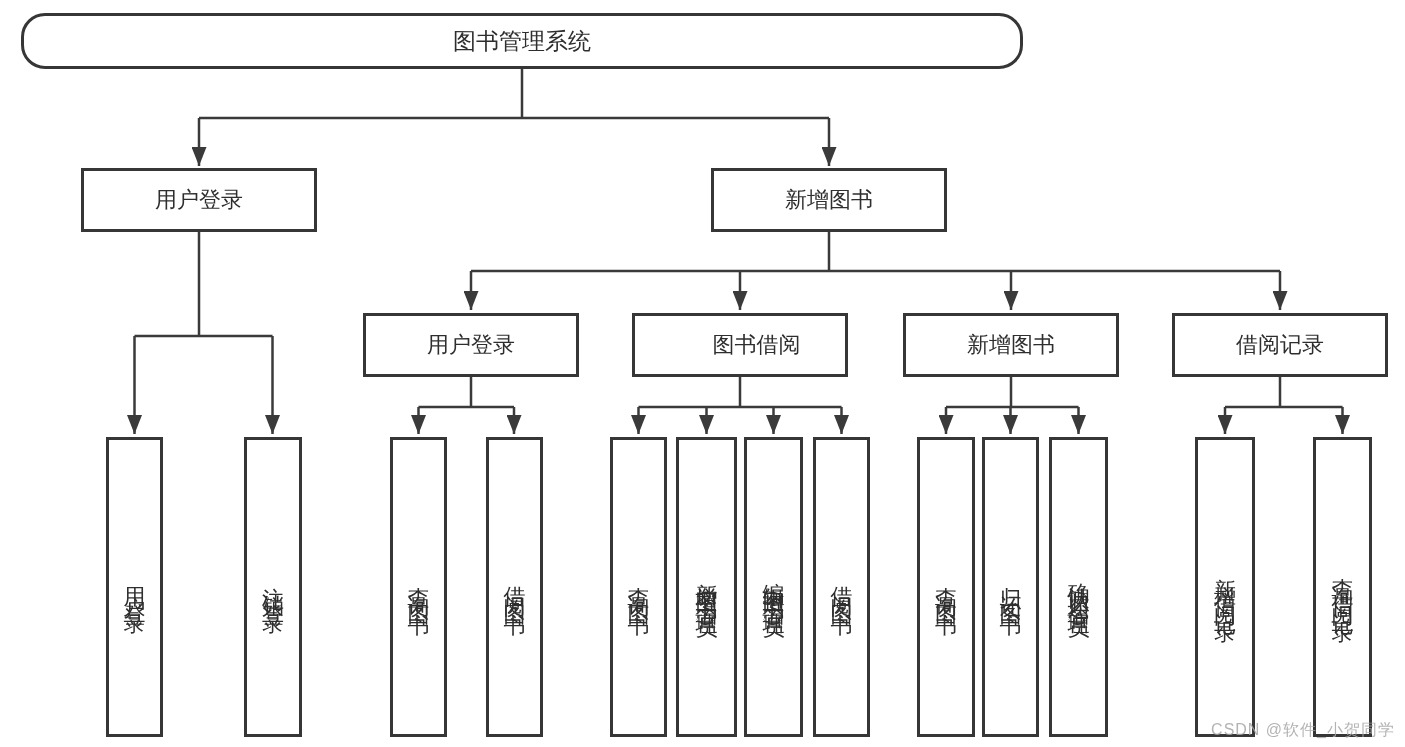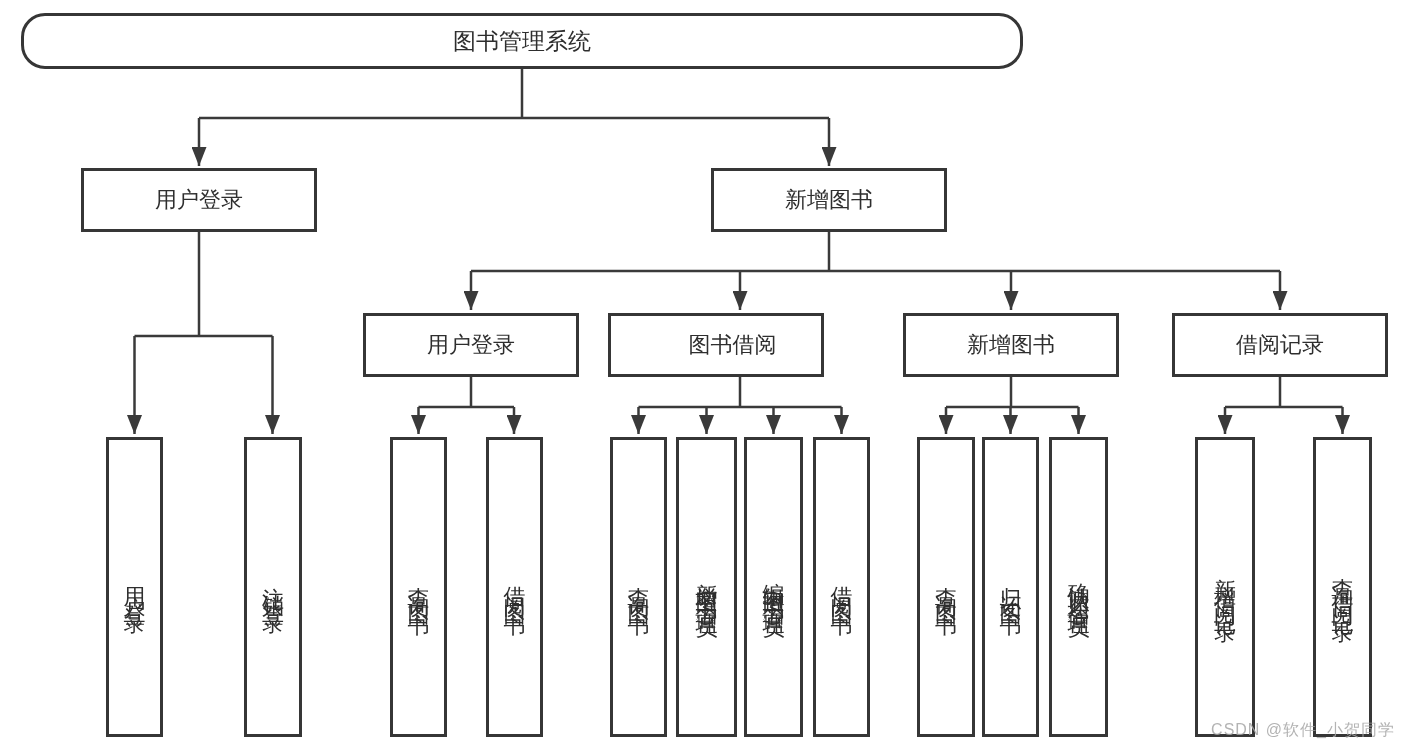--- a/index.html
+++ b/index.html
@@ -96,21 +96,21 @@
   <div class="node node-l2" style="left:81px;">
     <span>用户登录</span>
   </div>
   <div class="node node-l2" style="left:711px;">
     <span>新增图书</span>
   </div>
 
   <div class="node node-l3" style="left:363px;">
     <span>用户登录</span>
   </div>
-  <div class="node node-l3" style="left:608px;padding-left:33px;">
+  <div class="node node-l3" style="left:632px;padding-left:33px;">
     <span>图书借阅</span>
   </div>
   <div class="node node-l3" style="left:903px;">
     <span>新增图书</span>
   </div>
   <div class="node node-l3" style="left:1172px;">
     <span>借阅记录</span>
   </div>
 
   <div class="node leaf" style="left:106px;width:57px;">

